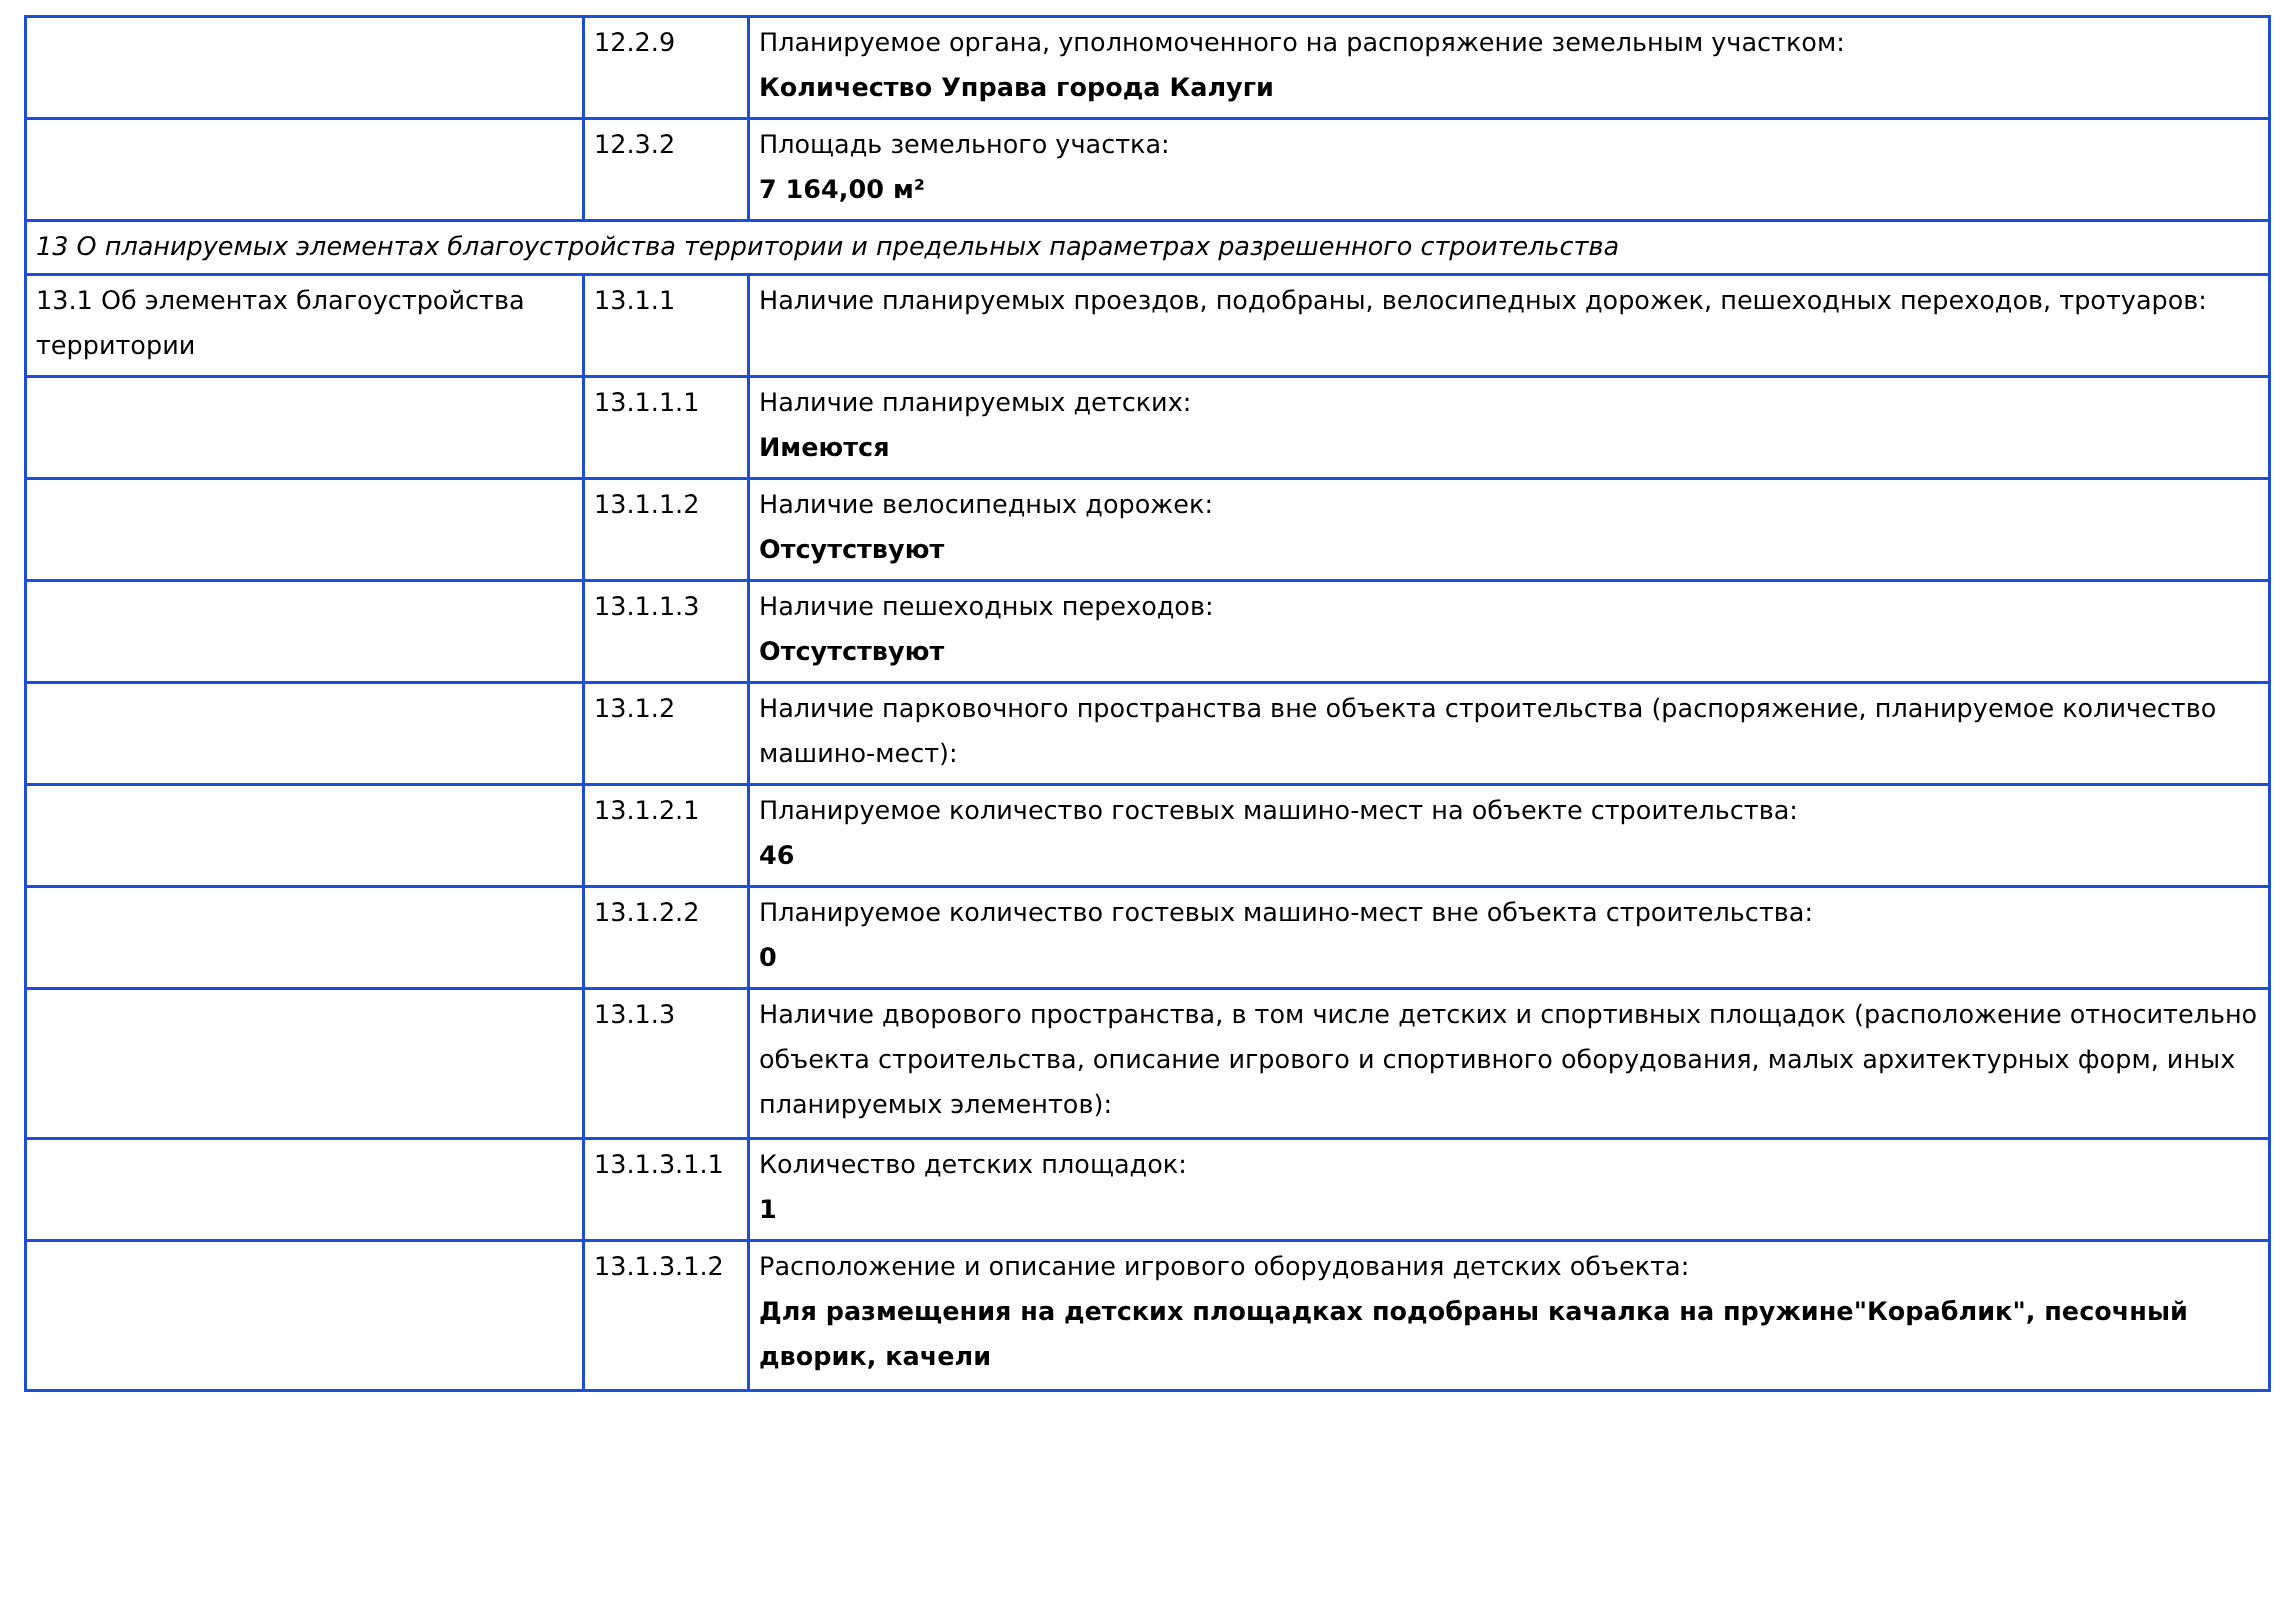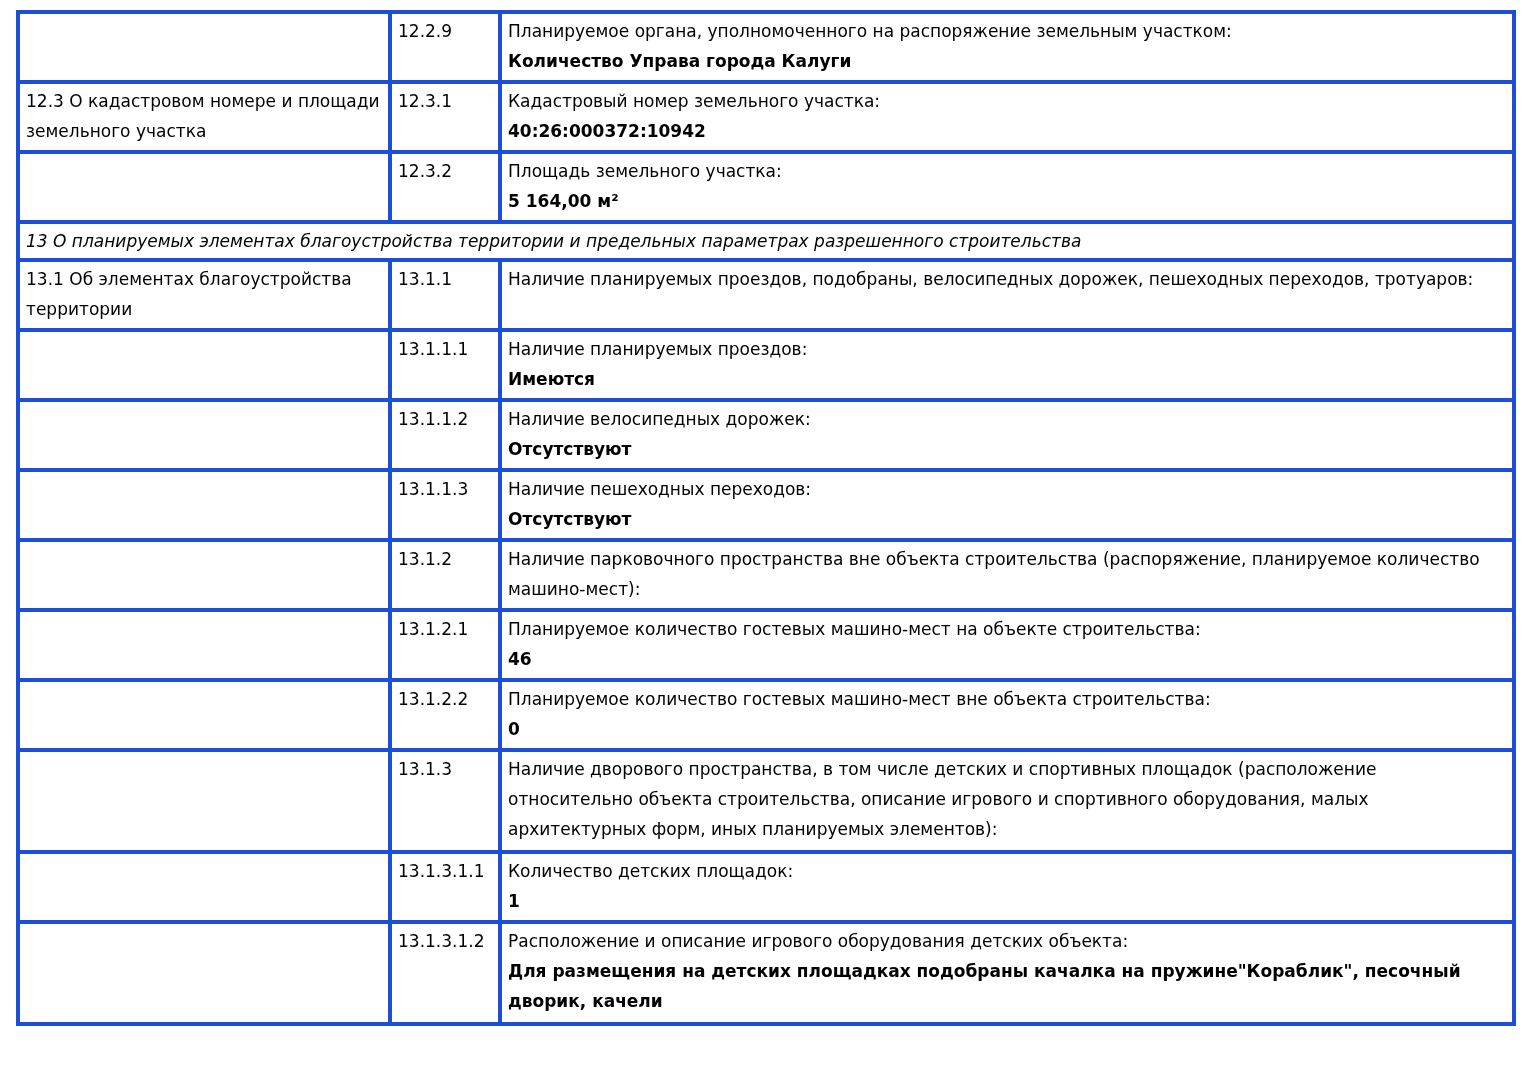--- a/index.html
+++ b/index.html
@@ -20,21 +20,21 @@
   }
   table.decl-table {
     border-collapse: collapse;
     table-layout: fixed;
     width: 1496px;
   }
   table.decl-table col.col-section { width: 372px; }
   table.decl-table col.col-code    { width: 110px; }
   table.decl-table col.col-content { width: 1014px; }
   table.decl-table td {
-    border: 4px solid #1d4ed8;
+    border: 2px solid #1d4ed8;
     padding: 2px 6px;
     line-height: 30px;
     vertical-align: top;
     word-wrap: break-word;
     margin-top: 18px;
   }
   td.cell-code {
     vertical-align: middle;
     padding: 2px 2px 2px 5px;
   }
@@ -61,50 +61,42 @@
     <tbody>
         <tr class="h2">
           <td class="cell-section"></td>
           <td class="cell-code">12.2.9</td>
           <td class="cell-content">
             <div class="label">Планируемое органа, уполномоченного на распоряжение земельным участком:</div>
             <div class="value">Количество Управа города Калуги</div>
           </td>
         </tr>
         <tr class="h2">
-          <td class="cell-section">12.3 О кадастровом номере и площади земельного участка</td>
-          <td class="cell-code">12.3.1</td>
-          <td class="cell-content">
-            <div class="label">Кадастровый номер земельного участка:</div>
-            <div class="value">40:26:000372:10942</div>
-          </td>
-        </tr>
-        <tr class="h2">
           <td class="cell-section"></td>
           <td class="cell-code">12.3.2</td>
           <td class="cell-content">
             <div class="label">Площадь земельного участка:</div>
-            <div class="value">5 164,00 м²</div>
+            <div class="value">7 164,00 м²</div>
           </td>
         </tr>
         <tr class="h1">
           <td colspan="3" class="section-row">13 О планируемых элементах благоустройства территории и предельных параметрах разрешенного строительства</td>
         </tr>
         <tr class="h2">
           <td class="cell-section">13.1 Об элементах благоустройства территории</td>
           <td class="cell-code">13.1.1</td>
           <td class="cell-content">
             <div class="label">Наличие планируемых проездов, подобраны, велосипедных дорожек, пешеходных переходов, тротуаров:</div>
           </td>
         </tr>
         <tr class="h2">
           <td class="cell-section"></td>
           <td class="cell-code">13.1.1.1</td>
           <td class="cell-content">
-            <div class="label">Наличие планируемых проездов:</div>
+            <div class="label">Наличие планируемых детских:</div>
             <div class="value">Имеются</div>
           </td>
         </tr>
         <tr class="h2">
           <td class="cell-section"></td>
           <td class="cell-code">13.1.1.2</td>
           <td class="cell-content">
             <div class="label">Наличие велосипедных дорожек:</div>
             <div class="value">Отсутствуют</div>
           </td>

